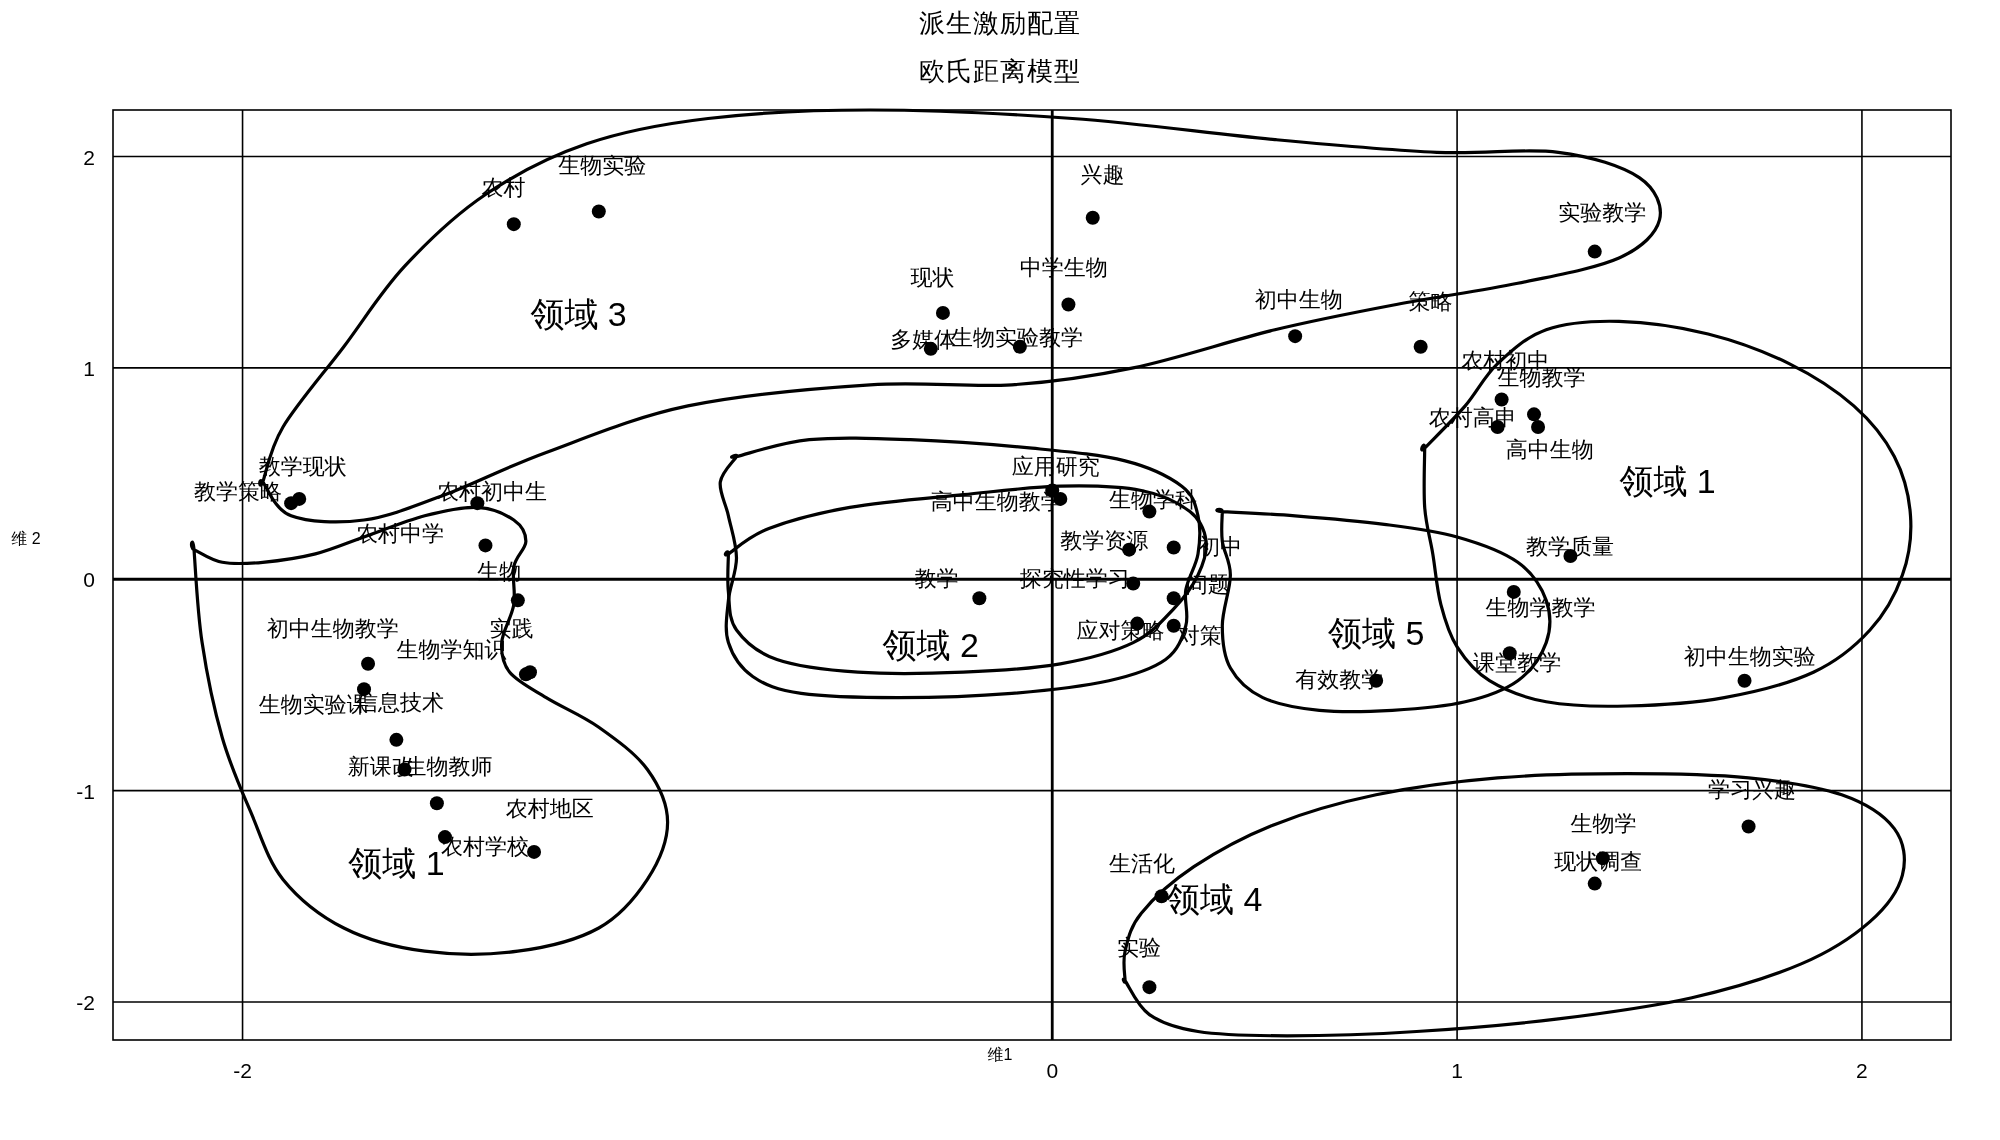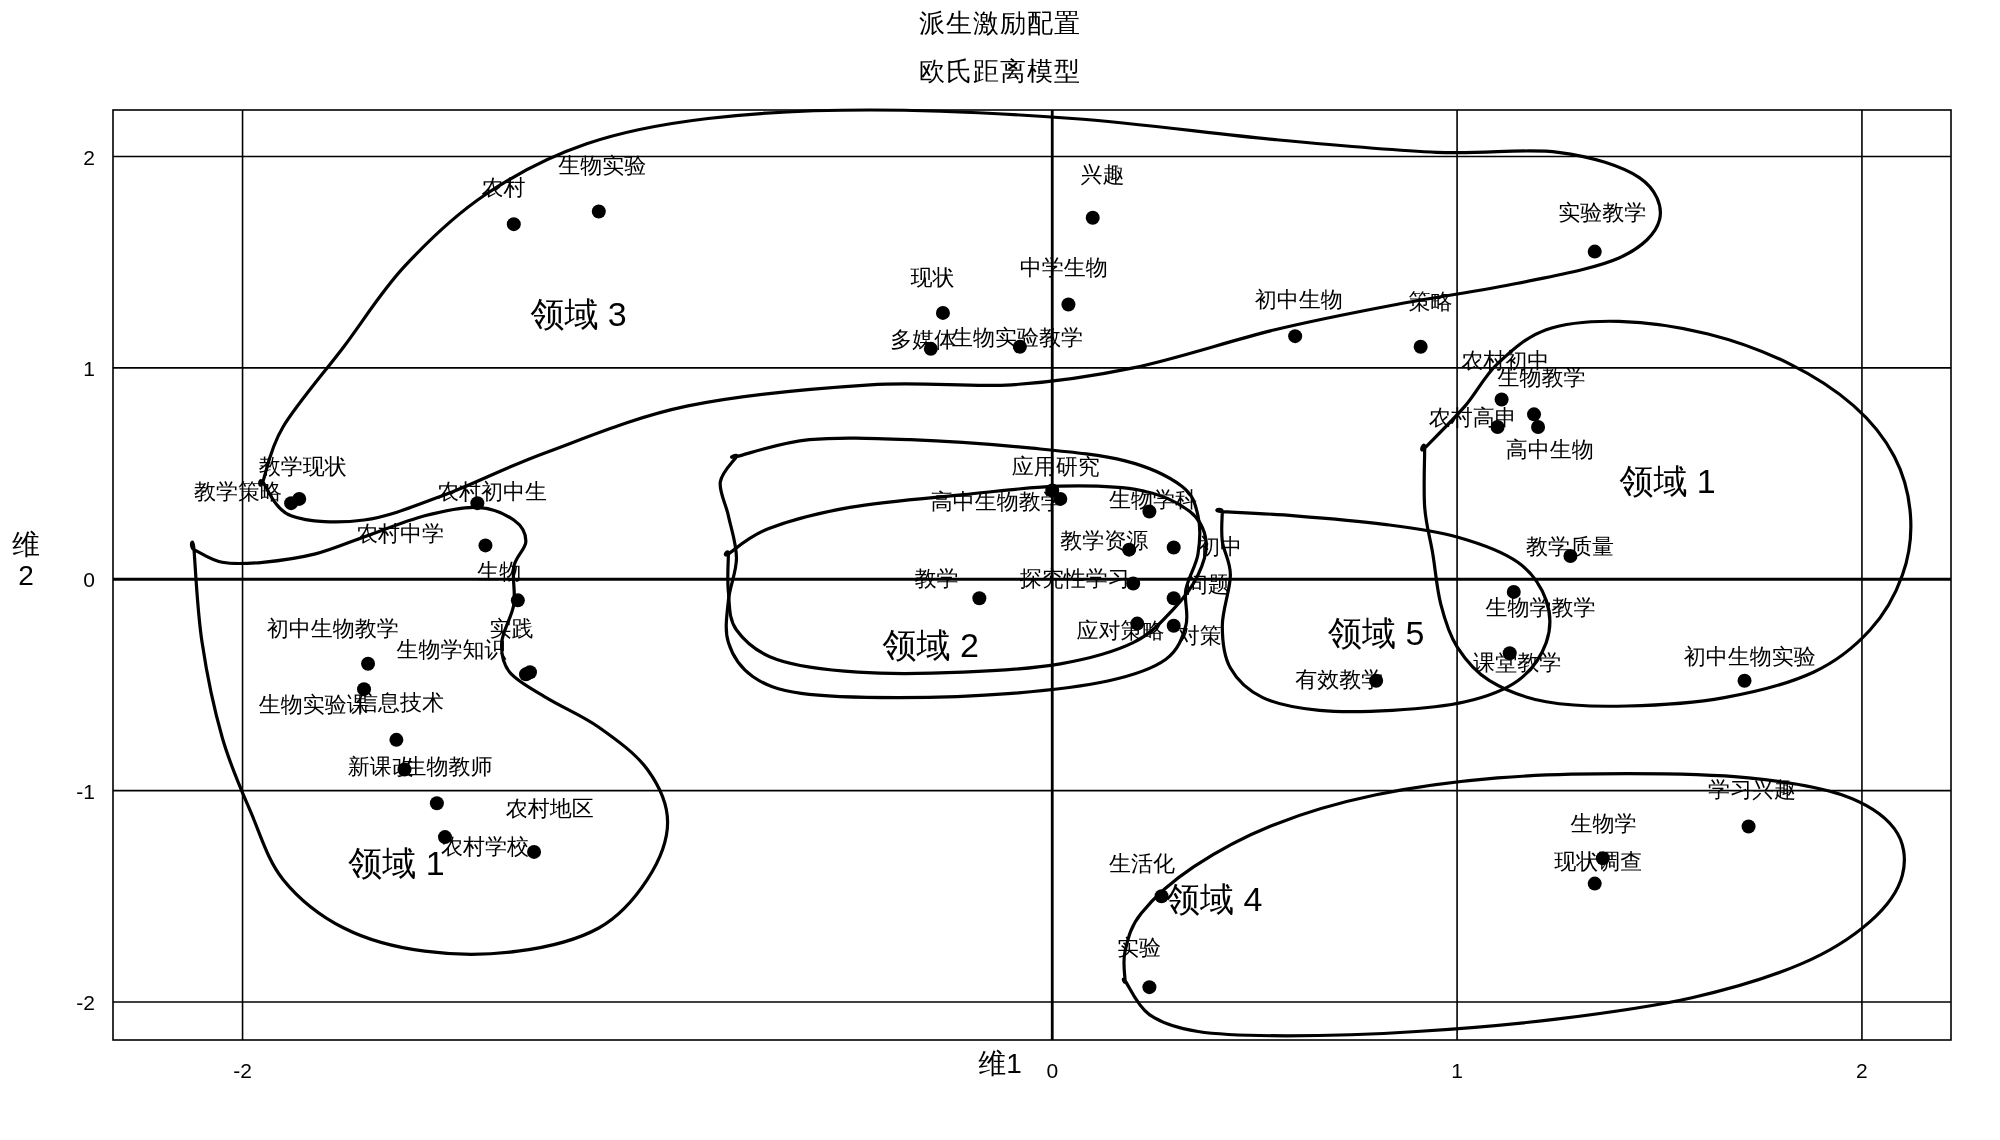--- a/index.html
+++ b/index.html
@@ -33,21 +33,21 @@
     position: absolute;
     left: 0;
     top: 0;
     width: 2000px;
     height: 1140px;
   }
   svg { display: block; }
 
   .axis-label {
     position: absolute;
-    font-size: 28px;
+    font-size: 16px;
   }
   #ylabel {
     left: 6px;
     top: 530px;
     width: 40px;
     text-align: center;
     line-height: 1.1;
   }
   #xlabel {
     left: 0;

